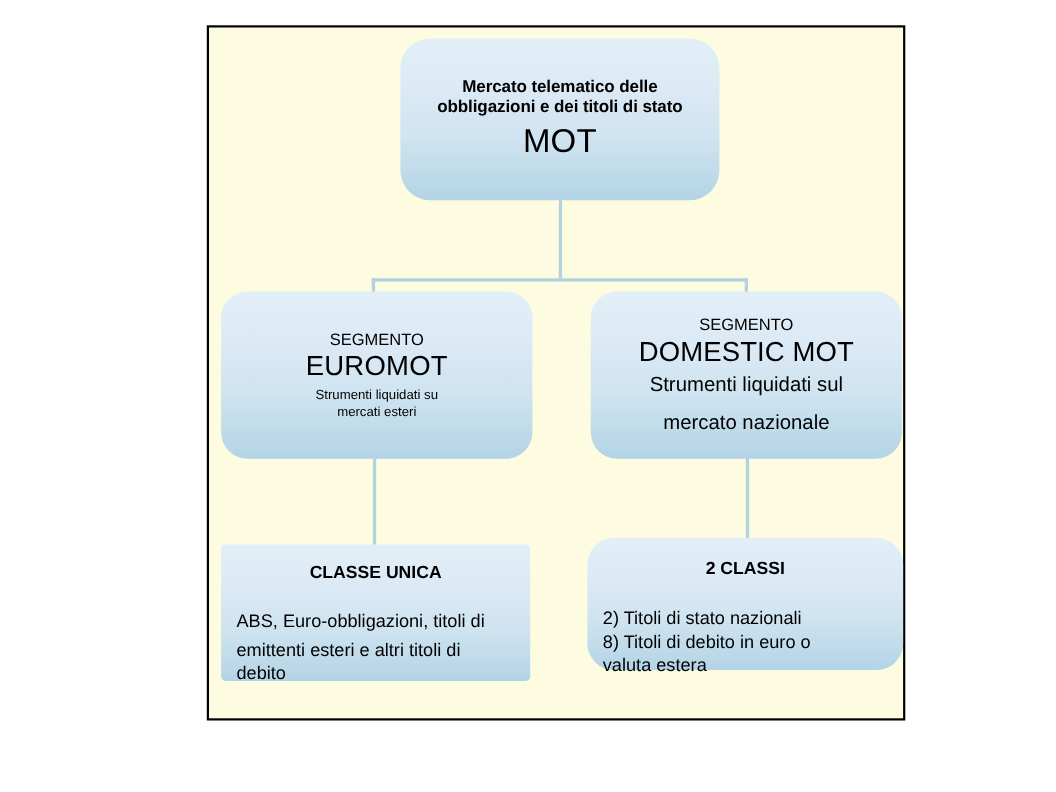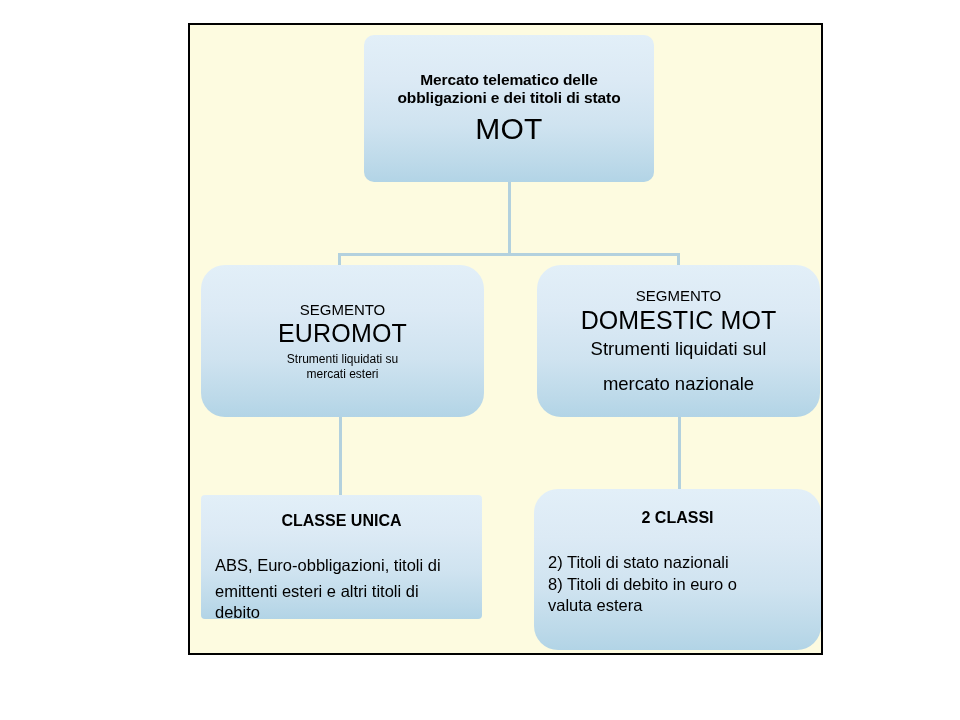--- a/index.html
+++ b/index.html
@@ -61,21 +61,21 @@
   }
 
   .node .line { display: block; line-height: 1.18; }
 
   
   #node-root {
     left: 174px;     
     top: 10px;
     width: 290px;
     height: 147px;
-    border-radius: 10px;
+    border-radius: 27px;
   }
   #node-root .t-small {
     font-size: 15.5px;
     font-weight: bold;
     letter-spacing: -0.1px;
   }
   #node-root .t-big {
     font-size: 30px;
     font-weight: normal;
     margin-top: 3px;
@@ -147,21 +147,21 @@
     margin-top: 24px;
     line-height: 1.32;
     padding-left: 2px;
   }
 
   
   #node-due-classi {
     left: 344px;
     top: 464px;
     width: 287px;
-    height: 161px;
+    height: 120px;
     border-radius: 24px;
     justify-content: flex-start;
     padding: 20px 12px 0 12px;
   }
   #node-due-classi .t-head {
     font-size: 16px;
     font-weight: bold;
     text-align: center;
   }
   #node-due-classi .t-body {

